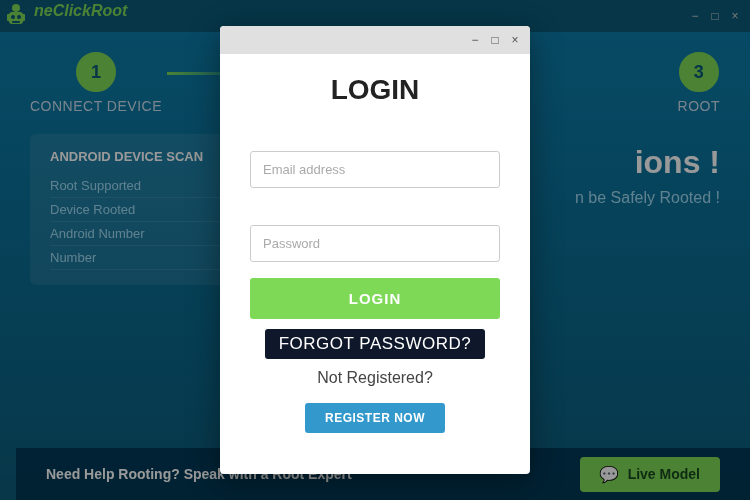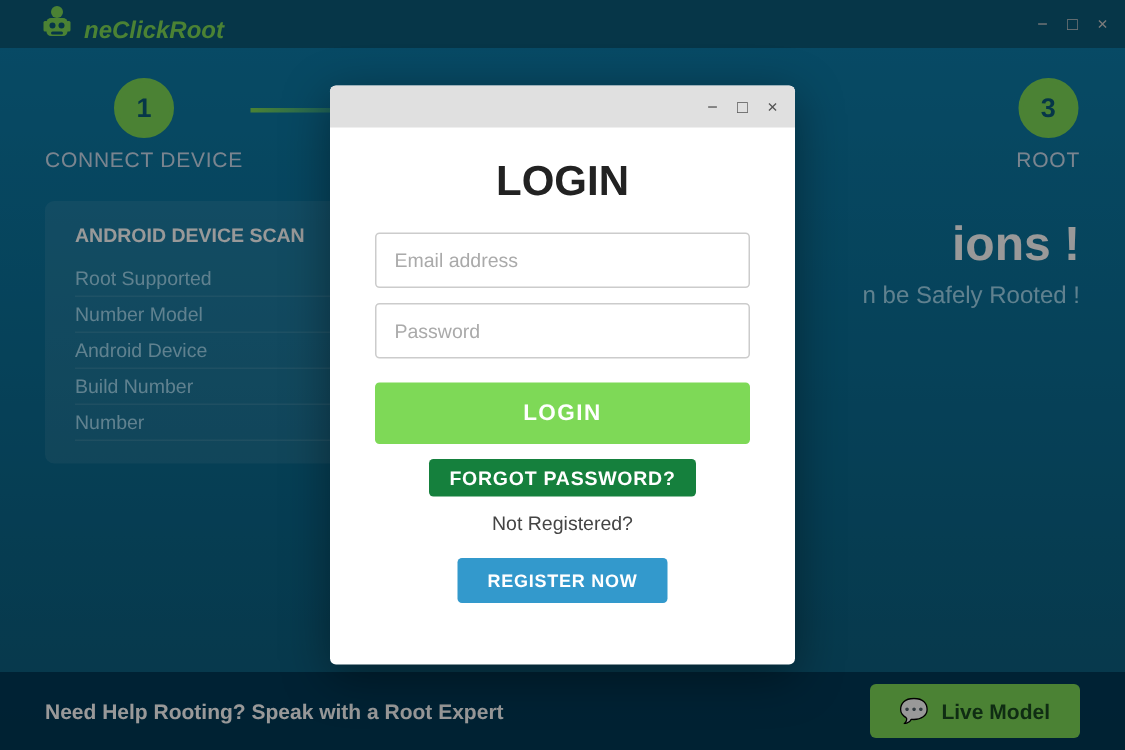--- a/index.html
+++ b/index.html
@@ -25,25 +25,25 @@
       background: #0a5a78;
       display: flex;
       align-items: center;
       justify-content: flex-end;
       padding: 0 8px;
       position: relative;
     }
 
     .title-bar-logo {
       position: absolute;
-      left: 24px;
+      left: 2px;
       top: 50%;
       transform: translateY(-50%);
       display: flex;
-      align-items: flex-end;
+      align-items: flex-start;
     }
 
     .logo-robot {
       width: 28px;
       height: 28px;
       margin-right: 4px;
     }
 
     .logo-text {
       color: #7ed957;
@@ -138,21 +138,21 @@
     .congrats-sub {
       color: #a0d8ef;
       font-size: 16px;
       margin-top: 8px;
     }
 
     
     .bottom-bar {
       position: absolute;
       bottom: 0;
-      left: 0;
+      left: 16px;
       right: 0;
       height: 52px;
       background: rgba(0,50,80,0.85);
       display: flex;
       align-items: center;
       justify-content: space-between;
       padding: 0 30px;
     }
 
     .help-text {
@@ -240,20 +240,21 @@
 
     .login-input {
       width: 100%;
       padding: 10px 12px;
       border: 1px solid #ccc;
       border-radius: 3px;
       font-size: 13px;
       color: #aaa;
       margin-bottom: 10px;
       outline: none;
+      margin-top: 27px;
     }
 
     .login-input::placeholder {
       color: #aaa;
     }
 
     .login-btn {
       width: 100%;
       padding: 12px;
       background: #7ed957;
@@ -264,34 +265,34 @@
       font-weight: bold;
       letter-spacing: 1px;
       cursor: pointer;
       margin-top: 6px;
       margin-bottom: 10px;
     }
 
     .forgot-btn {
       display: block;
       margin: 0 auto 10px;
-      background: #15803d;
+      background: #0f172a;
       color: #fff;
       border: none;
       border-radius: 3px;
       padding: 5px 14px;
-      font-size: 13px;
-      font-weight: bold;
+      font-size: 17px;
+      font-weight: normal;
       cursor: pointer;
       letter-spacing: 0.5px;
     }
 
     .not-registered {
       text-align: center;
-      font-size: 13px;
+      font-size: 16px;
       color: #444;
       margin-bottom: 10px;
     }
 
     .register-btn {
       display: block;
       margin: 16px auto;
       background: #3399cc;
       color: #fff;
       border: none;
@@ -362,23 +363,22 @@
             <span>1</span>
           </div>
           <span class="step-label">CONNECT DEVICE</span>
         </div>
         <div class="step-line"></div>
       </div>
 
       <div class="info-panel">
         <div class="panel-title">ANDROID DEVICE SCAN</div>
         <div class="panel-row">Root Supported</div>
-        <div class="panel-row">Number Model</div>
-        <div class="panel-row">Android Device</div>
-        <div class="panel-row">Build Number</div>
+        <div class="panel-row">Device Rooted</div>
+        <div class="panel-row">Android Number</div>
         <div class="panel-row">Number</div>
       </div>
     </div>
 
     <div class="right-col">
 
       <div style="display:flex;align-items:center;justify-content:flex-end;margin-bottom:20px;">
         <div class="step-item">
           <div class="step-circle step3-circle">
             <span>3</span>

